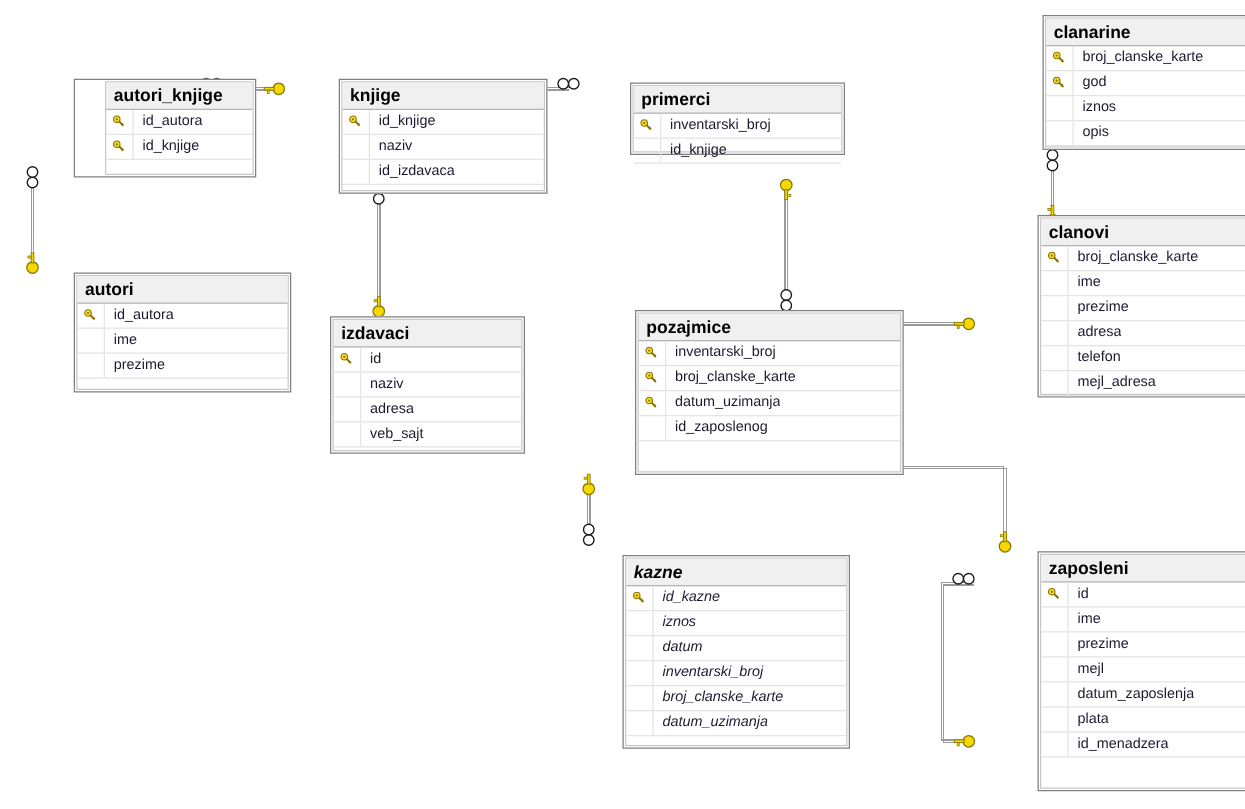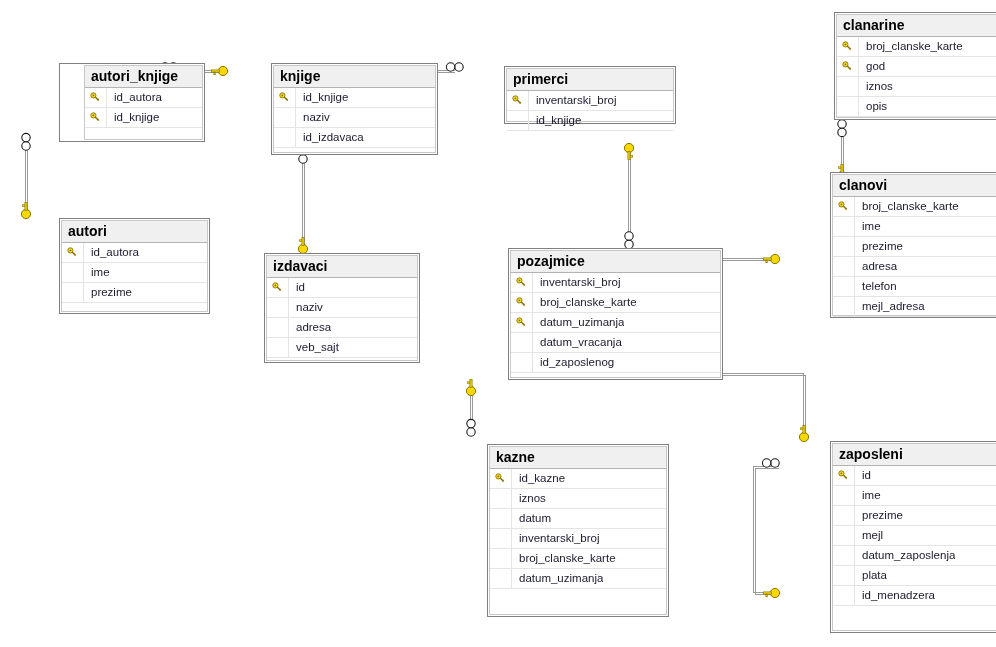--- a/index.html
+++ b/index.html
@@ -308,21 +308,21 @@
               <div class="attr-name">iznos</div>
             </div>
             <div class="attr">
               <div class="attr-key-cell"></div>
               <div class="attr-name">opis</div>
             </div>
             <div class="attr spacer-row"></div>
           </div>
         </div>
       </div>
-      <div class="entity" style="left: 16px; top: 218px; width: 151px; height: 96px;">
+      <div class="entity" style="left: 16px; top: 218px; width: 174px; height: 96px;">
         <div class="entity-inner">
           <div class="entity-title">autori</div>
           <div class="attr-list">
             <div class="attr">
               <div class="attr-key-cell">
                 <svg class="keyglyph" viewBox="0 0 11 11" aria-hidden="true">
                   <circle cx="3.4" cy="3.4" r="2.6" fill="#f7dc2e" stroke="#8a7400" stroke-width="0.9"></circle>
                   <circle cx="3.4" cy="3.4" r="0.9" fill="#8a7400"></circle>
                   <path d="M5.2 5.0 L8.7 8.6" stroke="#8a7400" stroke-width="1.5" fill="none"></path>
                   <path d="M7.2 8.0 L8.4 6.8" stroke="#8a7400" stroke-width="1.1" fill="none"></path>
@@ -405,24 +405,20 @@
                   <circle cx="3.4" cy="3.4" r="2.6" fill="#f7dc2e" stroke="#8a7400" stroke-width="0.9"></circle>
                   <circle cx="3.4" cy="3.4" r="0.9" fill="#8a7400"></circle>
                   <path d="M5.2 5.0 L8.7 8.6" stroke="#8a7400" stroke-width="1.5" fill="none"></path>
                   <path d="M7.2 8.0 L8.4 6.8" stroke="#8a7400" stroke-width="1.1" fill="none"></path>
                 </svg>
               </div>
               <div class="attr-name">datum_uzimanja</div>
             </div>
             <div class="attr">
               <div class="attr-key-cell"></div>
-              <div class="attr-name">datum_vracanja</div>
-            </div>
-            <div class="attr">
-              <div class="attr-key-cell"></div>
               <div class="attr-name">id_zaposlenog</div>
             </div>
             <div class="attr spacer-row"></div>
           </div>
         </div>
       </div>
       <div class="entity" style="left: 787px; top: 172px; width: 196px; height: 146px;">
         <div class="entity-inner">
           <div class="entity-title">clanovi</div>
           <div class="attr-list">
@@ -454,21 +450,21 @@
               <div class="attr-name">telefon</div>
             </div>
             <div class="attr">
               <div class="attr-key-cell"></div>
               <div class="attr-name">mejl_adresa</div>
             </div>
             <div class="attr spacer-row"></div>
           </div>
         </div>
       </div>
-      <div class="entity" style="left: 444px; top: 444px; width: 182px; height: 173px;">
+      <div class="entity" style="left: 455px; top: 444px; width: 182px; height: 155px; font-style: italic;">
         <div class="entity-inner">
           <div class="entity-title">kazne</div>
           <div class="attr-list">
             <div class="attr">
               <div class="attr-key-cell">
                 <svg class="keyglyph" viewBox="0 0 11 11" aria-hidden="true">
                   <circle cx="3.4" cy="3.4" r="2.6" fill="#f7dc2e" stroke="#8a7400" stroke-width="0.9"></circle>
                   <circle cx="3.4" cy="3.4" r="0.9" fill="#8a7400"></circle>
                   <path d="M5.2 5.0 L8.7 8.6" stroke="#8a7400" stroke-width="1.5" fill="none"></path>
                   <path d="M7.2 8.0 L8.4 6.8" stroke="#8a7400" stroke-width="1.1" fill="none"></path>

